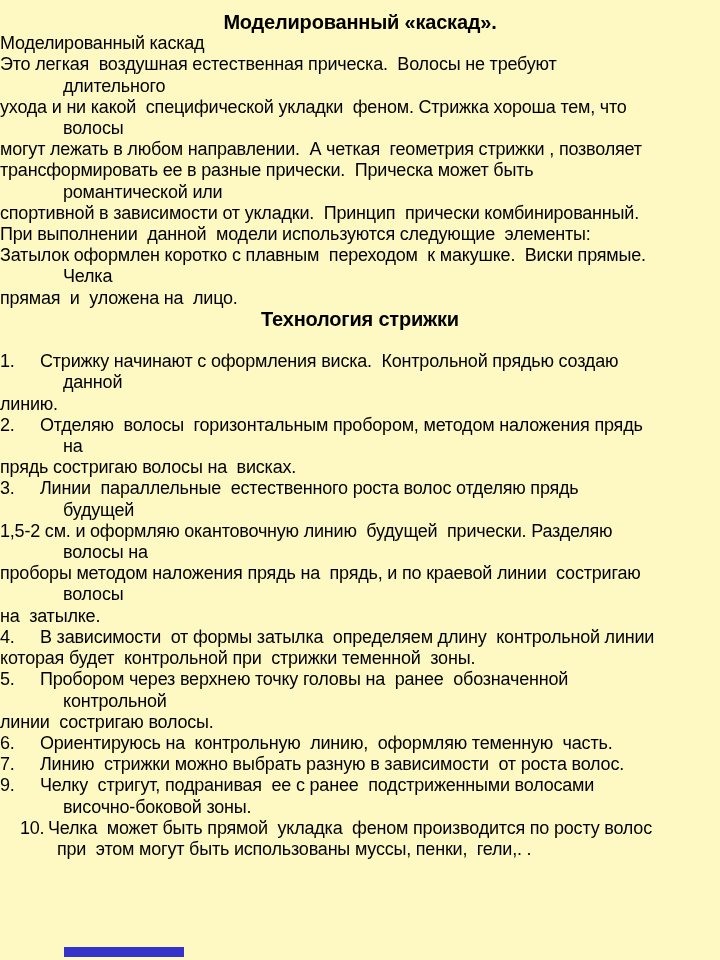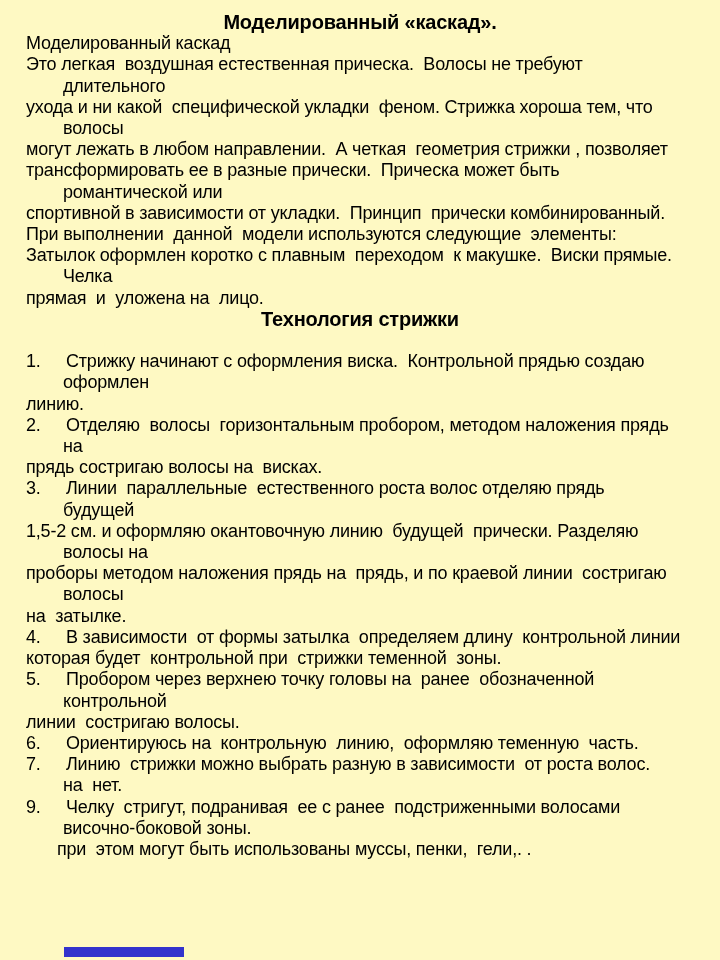--- a/index.html
+++ b/index.html
@@ -9,21 +9,21 @@
     margin:0 auto;
     background:#fef9c3;
     overflow:hidden;
     font-family:"Liberation Sans","DejaVu Sans",sans-serif;
     font-size:18px;
     line-height:21.2px;
     color:#000000;
     letter-spacing:-0.2px;
   }
   .doc{position:absolute;left:0;top:12px;width:100%;}
-  .line{padding-left:26px;white-space:pre;min-height:21.2px;}
+  .line{white-space:pre;min-height:21.2px;}
   .line.center{text-align:center;padding-left:0;}
   .line.bold{font-weight:bold;font-size:20px;}
   .line.indent{padding-left:63px;}
   .line.indent-sm{padding-left:57px;}
   .line.num-tight{padding-left:20px;}
   .num{display:inline-block;white-space:pre;}
   .accent-bar{position:absolute;}
 </style>
 </head>
 <body>
@@ -40,38 +40,38 @@
       <div class="line">трансформировать ее в разные прически.  Прическа может быть</div>
       <div class="line indent">романтической или</div>
       <div class="line">спортивной в зависимости от укладки.  Принцип  прически комбинированный.</div>
       <div class="line">При выполнении  данной  модели используются следующие  элементы:</div>
       <div class="line">Затылок оформлен коротко с плавным  переходом  к макушке.  Виски прямые.</div>
       <div class="line indent">Челка</div>
       <div class="line">прямая  и  уложена на  лицо.</div>
       <div class="line center bold">Технология стрижки</div>
       <div class="line">&nbsp;</div>
       <div class="line"><span class="num" style="width: 40px;">1.</span><span>Стрижку начинают с оформления виска.  Контрольной прядью создаю</span></div>
-      <div class="line indent">оформлен</div>
+      <div class="line indent">данной</div>
       <div class="line">линию.</div>
       <div class="line"><span class="num" style="width: 40px;">2.</span><span>Отделяю  волосы  горизонтальным пробором, методом наложения прядь</span></div>
       <div class="line indent">на</div>
       <div class="line">прядь состригаю волосы на  висках.</div>
       <div class="line"><span class="num" style="width: 40px;">3.</span><span>Линии  параллельные  естественного роста волос отделяю прядь</span></div>
       <div class="line indent">будущей</div>
       <div class="line">1,5-2 см. и оформляю окантовочную линию  будущей  прически. Разделяю</div>
       <div class="line indent">волосы на</div>
       <div class="line">проборы методом наложения прядь на  прядь, и по краевой линии  состригаю</div>
       <div class="line indent">волосы</div>
       <div class="line">на  затылке.</div>
       <div class="line"><span class="num" style="width: 40px;">4.</span><span>В зависимости  от формы затылка  определяем длину  контрольной линии</span></div>
       <div class="line">которая будет  контрольной при  стрижки теменной  зоны.</div>
       <div class="line"><span class="num" style="width: 40px;">5.</span><span>Пробором через верхнею точку головы на  ранее  обозначенной</span></div>
       <div class="line indent">контрольной</div>
       <div class="line">линии  состригаю волосы.</div>
       <div class="line"><span class="num" style="width: 40px;">6.</span><span>Ориентируюсь на  контрольную  линию,  оформляю теменную  часть.</span></div>
       <div class="line"><span class="num" style="width: 40px;">7.</span><span>Линию  стрижки можно выбрать разную в зависимости  от роста волос.</span></div>
-      <div class="line indent">на  нет.</div>
       <div class="line"><span class="num" style="width: 40px;">9.</span><span>Челку  стригут, подранивая  ее с ранее  подстриженными волосами</span></div>
       <div class="line indent">височно-боковой зоны.</div>
+      <div class="line num-tight"><span class="num" style="width: 28px;">10.</span><span>Челка  может быть прямой  укладка  феном производится по росту волос</span></div>
       <div class="line indent-sm">при  этом могут быть использованы муссы, пенки,  гели,. .</div>
     </div>
   <div class="accent-bar" id="accent-bar" style="left: 64px; top: 947px; width: 120px; height: 10px; background: rgb(51, 51, 204);"></div>
 </div>
 
 </body></html>

